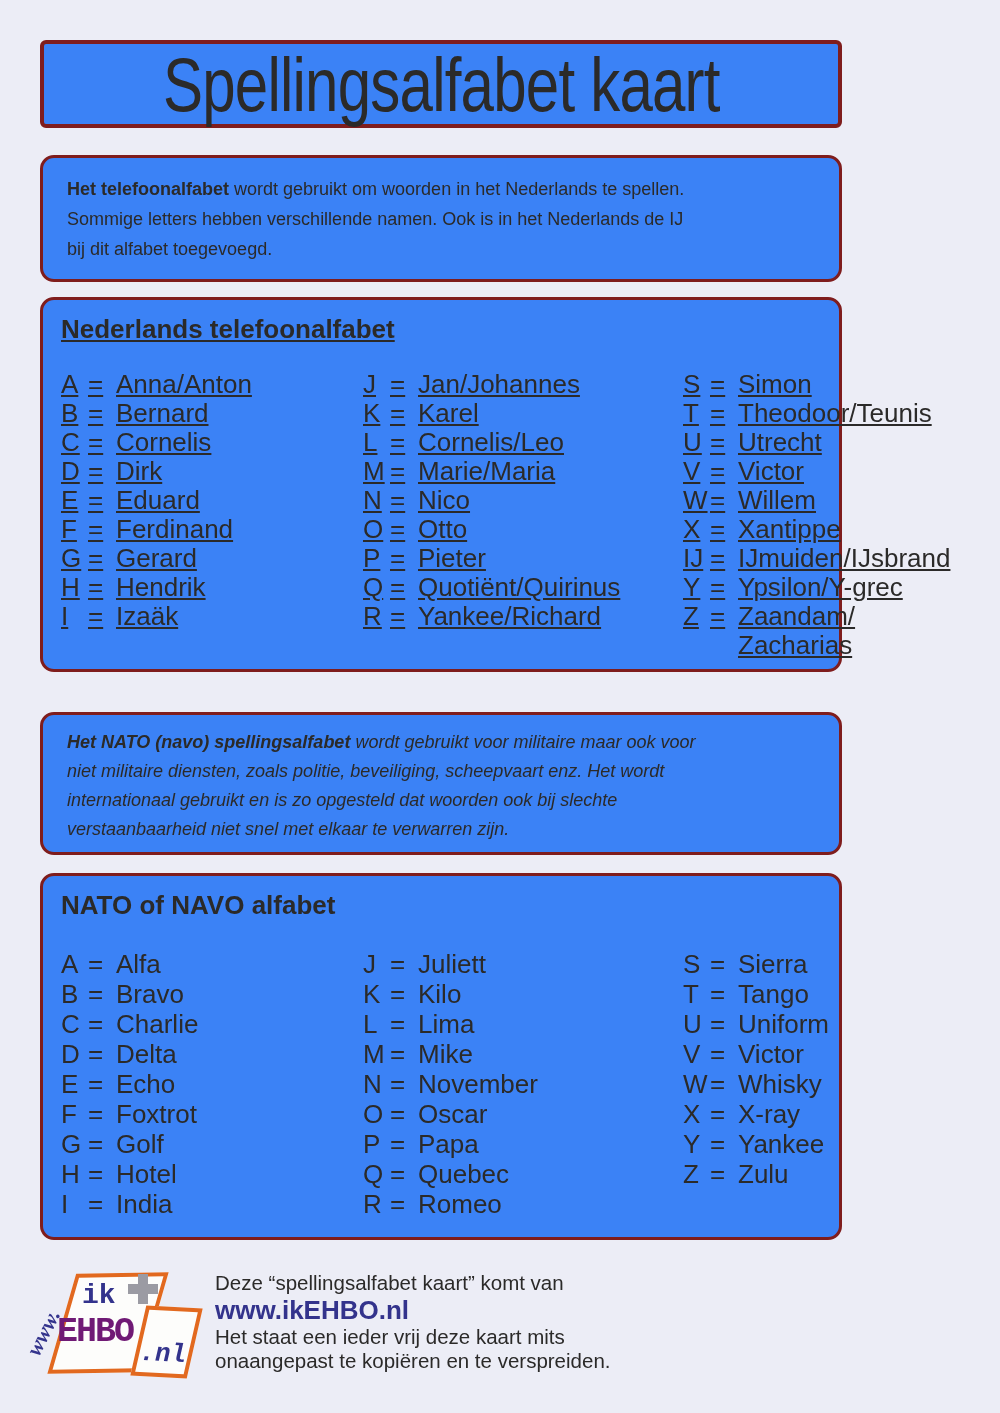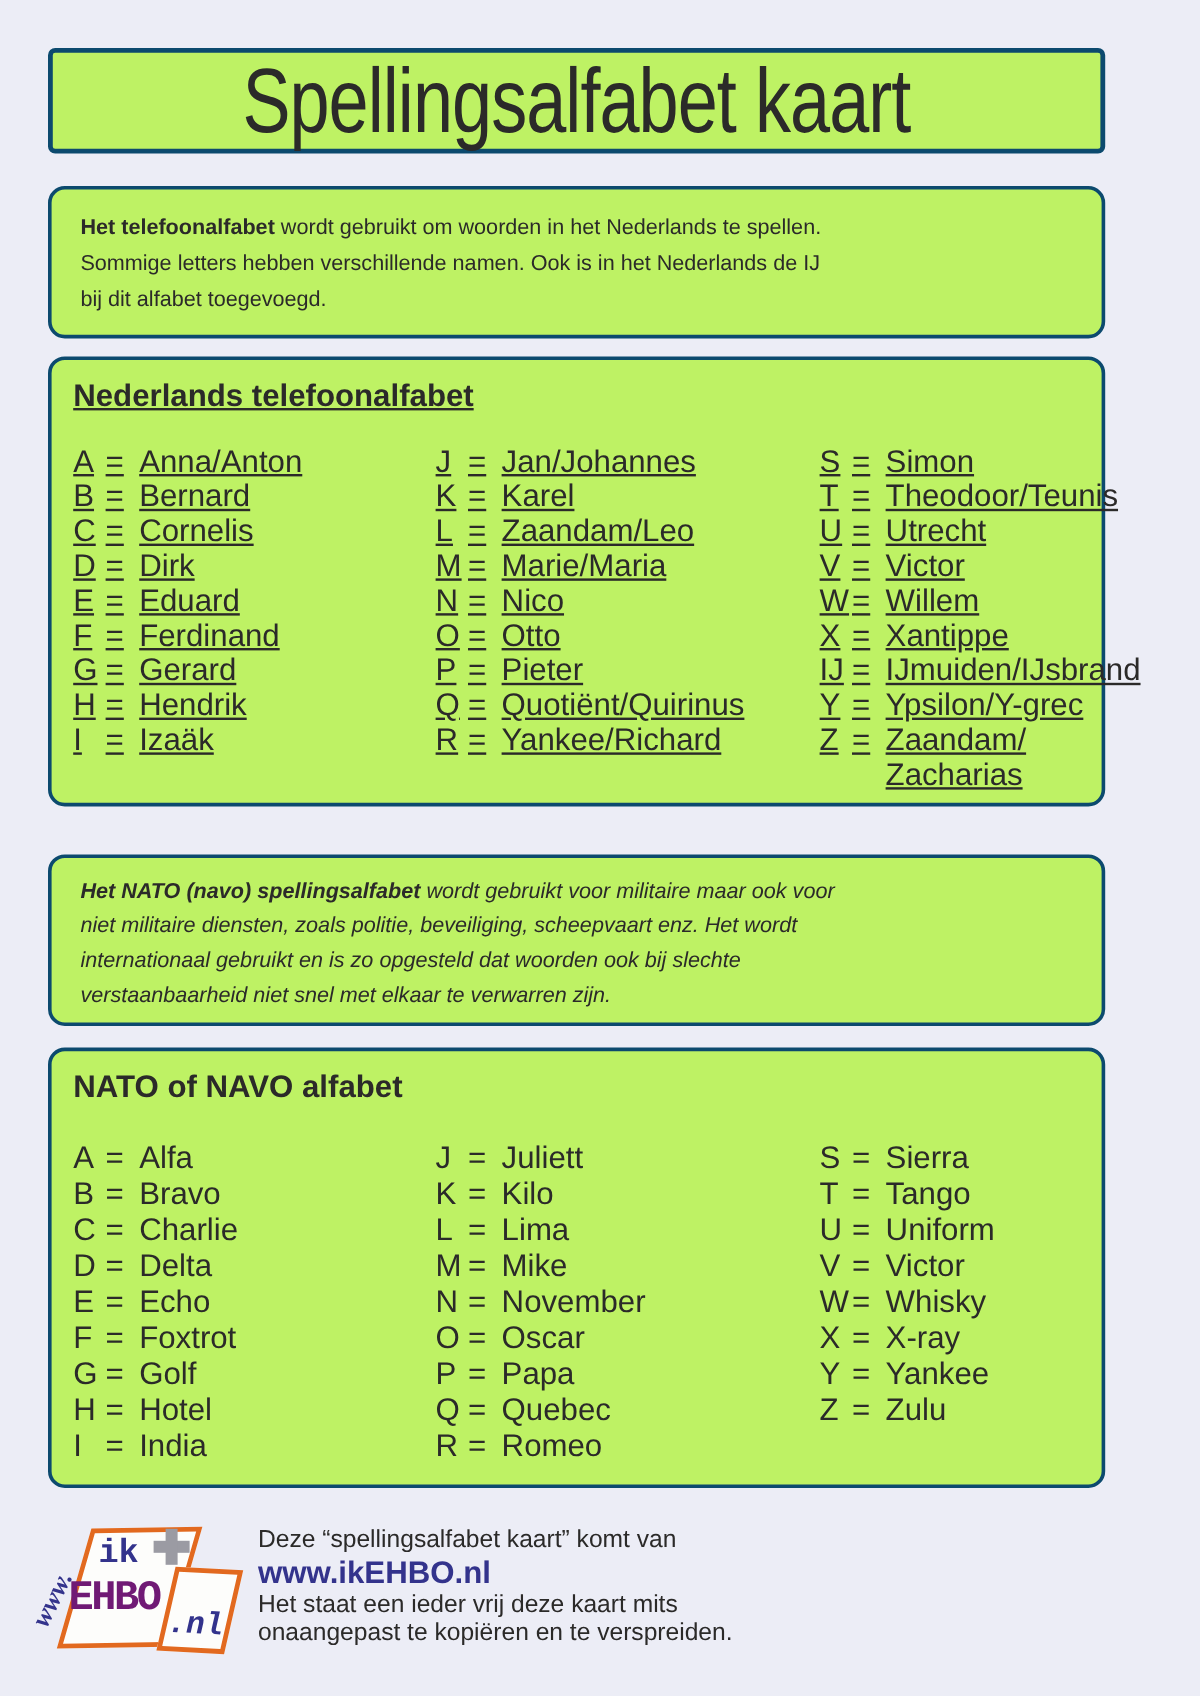--- a/index.html
+++ b/index.html
@@ -5,22 +5,22 @@
   html,body { margin:0; padding:0; }
   body {
     width:1000px; height:1413px;
     background:#ecedf6;
     font-family:"Liberation Sans", sans-serif;
     color:#2b2a29;
   }
   .page { position:relative; width:1000px; height:1413px; overflow:hidden; }
 
   .box {
-    position:absolute; left:40px; width:881px;
-    background:#bef264; border:3px solid #0c4a6e;
+    position:absolute; left:40px; width:802px;
+    background:#3b82f6; border:3px solid #7f1d1d;
     box-sizing:border-box;
   }
 
   
   .title-box { top:40px; height:88px; border-radius:6px; border-width:4px;
                display:flex; align-items:center; justify-content:center; }
   .title-text { font-size:76px; letter-spacing:-1px; transform:scaleX(0.79); transform-origin:center; white-space:nowrap; }
 
   
   .intro-box { border-radius:14px; font-size:18px; line-height:30px; padding:16px 24px; }
@@ -157,21 +157,21 @@
           <span class="nm">Jan/Johannes</span>
         </div>
           <div class="row">
           <span class="lt">K</span>
           <span class="eq">=</span>
           <span class="nm">Karel</span>
         </div>
           <div class="row">
           <span class="lt">L</span>
           <span class="eq">=</span>
-          <span class="nm">Zaandam/Leo</span>
+          <span class="nm">Cornelis/Leo</span>
         </div>
           <div class="row">
           <span class="lt">M</span>
           <span class="eq">=</span>
           <span class="nm">Marie/Maria</span>
         </div>
           <div class="row">
           <span class="lt">N</span>
           <span class="eq">=</span>
           <span class="nm">Nico</span>

